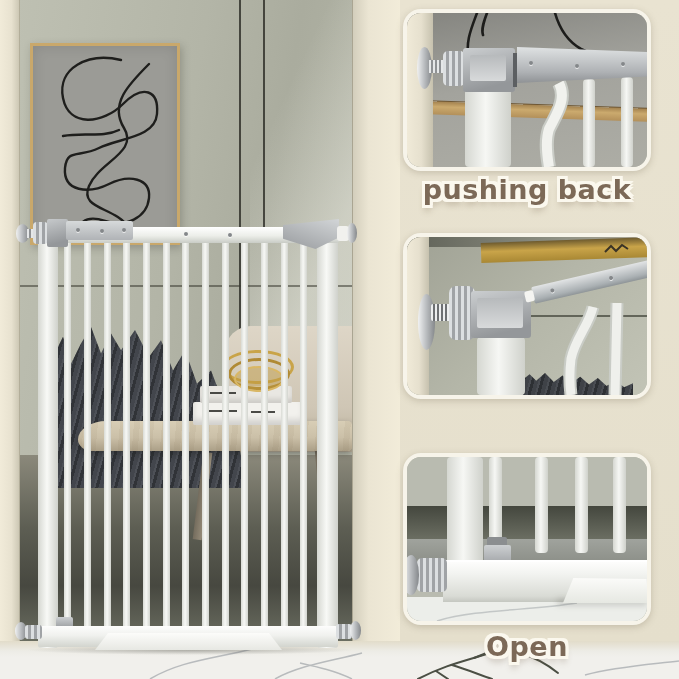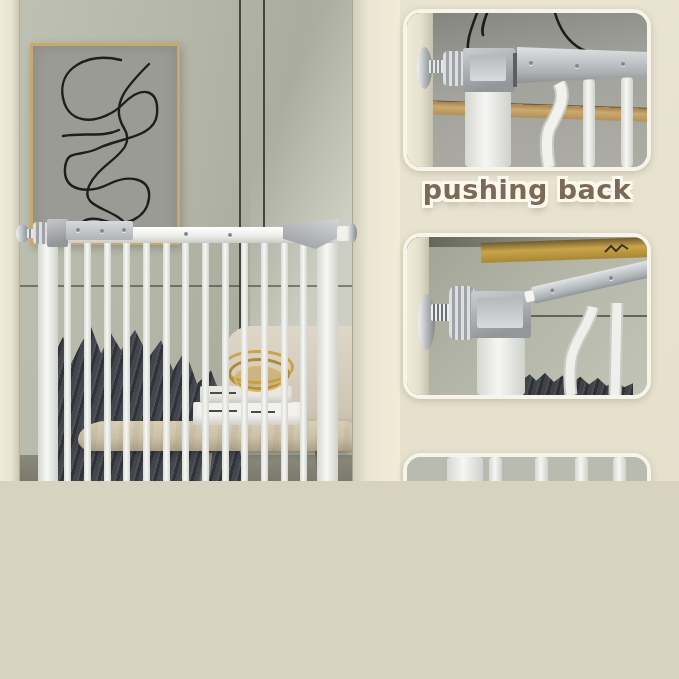--- a/index.html
+++ b/index.html
@@ -1,16 +1,16 @@
 <!DOCTYPE html>
 <html><head>
 <meta charset="utf-8">
 <style>
   html,body{margin:0;padding:0;background:#d8d2c0;}
-  #stage{position:relative;width:679px;height:481px;overflow:hidden;
+  #stage{position:relative;width:679px;height:679px;overflow:hidden;
          background:#e7e1cf;font-family:"DejaVu Sans","Liberation Sans",sans-serif;}
   #stage *{position:absolute;box-sizing:border-box;}
 
   
   .scene{left:0;top:0;width:405px;height:679px;overflow:hidden;}
   .wall{left:0;top:0;right:0;bottom:0;
         background:linear-gradient(100deg,#bfc1b3 0%,#b3b5a7 40%,#aaac9e 58%,#bbbdae 100%);}
   .wall-light{left:250px;top:0;width:104px;height:340px;
         background:linear-gradient(115deg,rgba(250,250,242,0) 30%,rgba(252,252,244,.38) 75%);}
   .seam{top:0;width:2px;height:333px;background:rgba(42,43,36,.8);}
@@ -315,14 +315,15 @@
     <div class="whitebar-v" style="left:206px;top:0;width:13px;height:96px"></div>
     <div class="whitebar-v" style="left:40px;top:0;width:36px;height:108px"></div>
     <div style="left:80px;top:80px;width:20px;height:10px;border-radius:2px;background:#8b8e90"></div>
     <div style="left:77px;top:88px;width:27px;height:20px;border-radius:2px;background:linear-gradient(180deg,#cdd0d2,#9fa2a5)"></div>
     <div style="left:36px;top:103px;right:0;height:42px;border-top:2px solid #fff;background:linear-gradient(180deg,#fdfdfc 0,#f2f3f0 30%,#d9dbd5 85%,#c4c7c0)"></div>
     <div class="ridged" style="left:10px;top:101px;width:30px;height:34px;border-radius:5px"></div>
     <div class="disc" style="left:-4px;top:98px;width:16px;height:40px"></div>
     <div style="left:150px;top:142px;right:0;height:6px;background:rgba(80,80,70,.25);filter:blur(3px)"></div>
     <div style="left:156px;top:121px;right:-2px;height:25px;clip-path:polygon(12% 0,97% 4%,100% 100%,0 100%);background:linear-gradient(180deg,#fbfbf9,#e6e8e2)"></div>
   </div>
+  <div class="label lbl3">Open</div>
 
 </div>
 
 </body></html>

